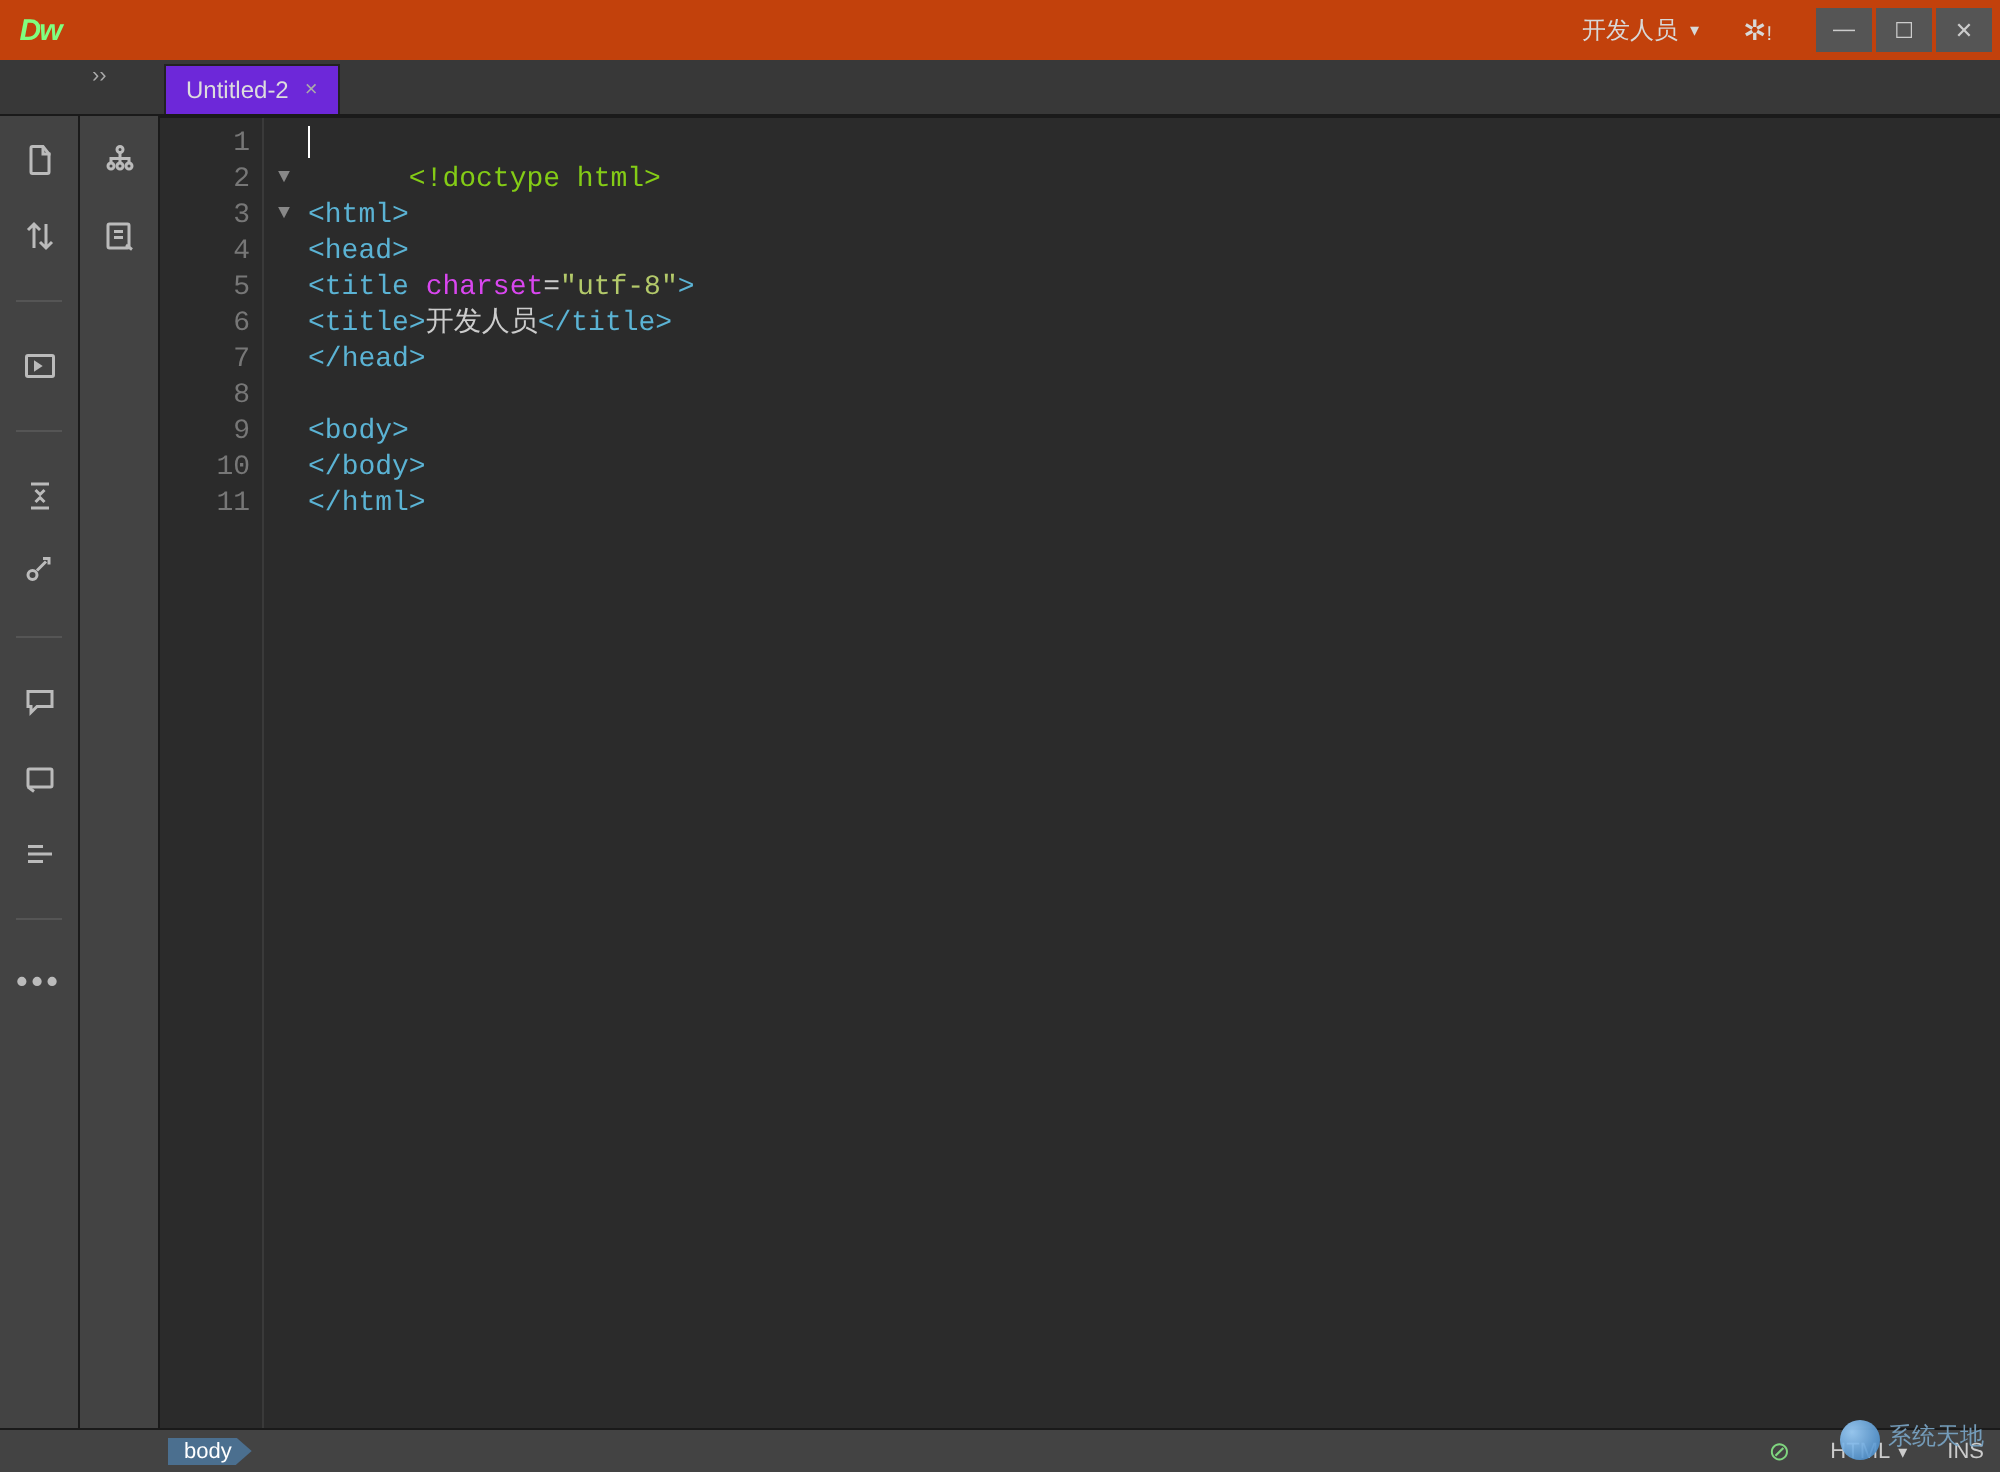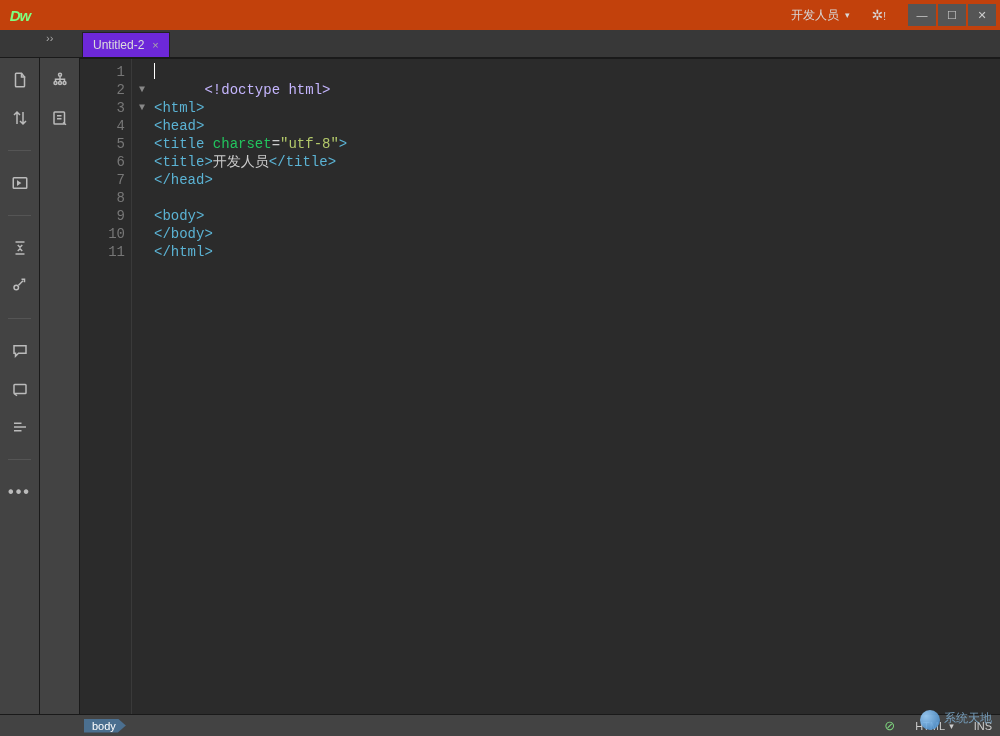--- a/index.html
+++ b/index.html
@@ -121,24 +121,24 @@
     font-size:14px;
     line-height:18px;
     white-space:pre;
     color:#ccc;
     position:relative;
   }
   .code .caret {
     position:absolute; left:22px; top:4px;
     width:1px; height:16px; background:#fff;
   }
-  .t-doctype { color:#c4b5fd; }
+  .t-doctype { color:#84cc16; }
   .t-bracket { color:#5bb3d4; }
   .t-tag { color:#5bb3d4; }
-  .t-attr { color:#22c55e; }
+  .t-attr { color:#d946ef; }
   .t-eq  { color:#ccc; }
   .t-str { color:#b3c96a; }
   .t-text { color:#ccc; }
 
   
   .status {
     position:absolute; bottom:0; left:0; right:0;
     height:22px;
     background:#434343;
     border-top:1px solid #1a1a1a;

